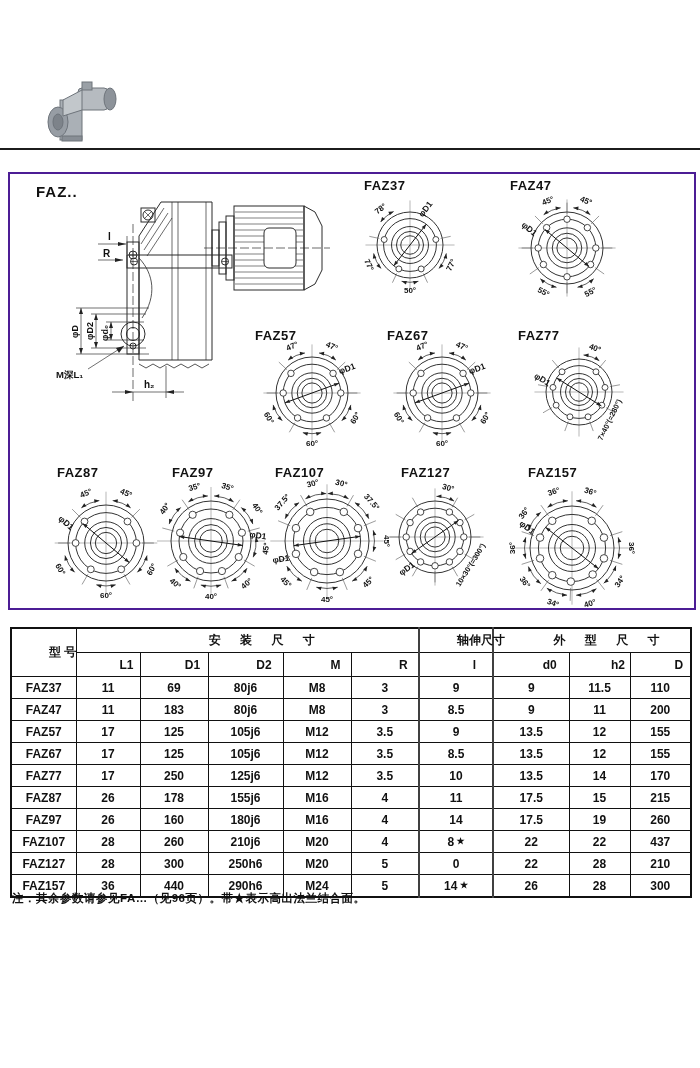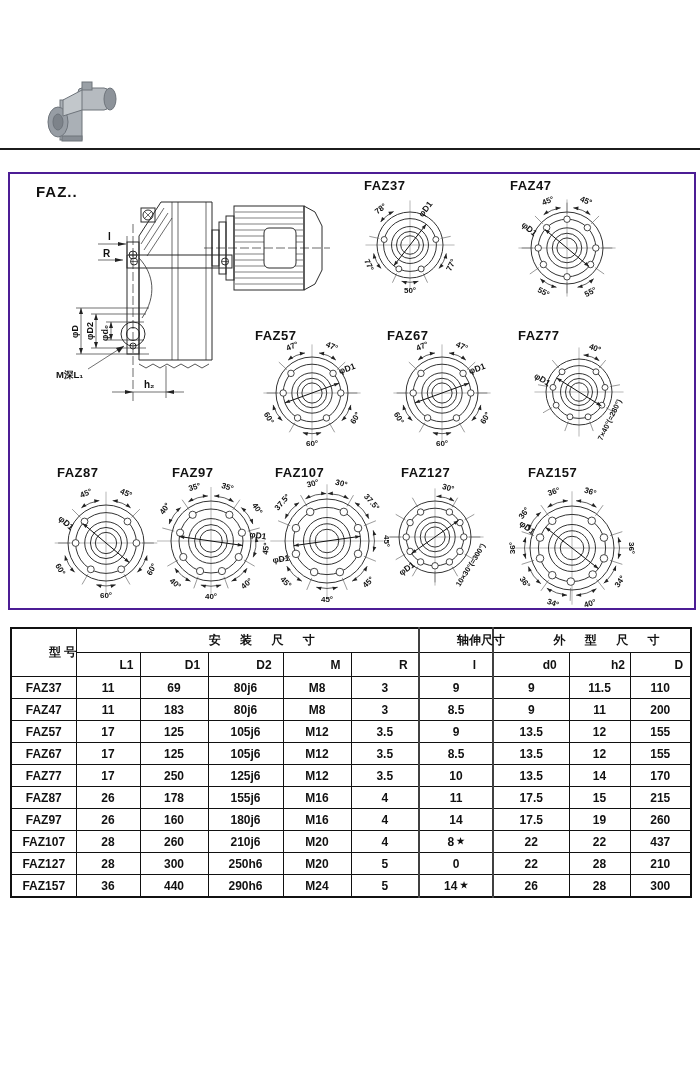--- a/index.html
+++ b/index.html
@@ -812,13 +812,14 @@
           <td>M24</td>
           <td>5</td>
           <td class="sep-l">14<span class="star"> ★</span></td>
           <td class="sep-l">26</td>
           <td>28</td>
           <td>300</td>
         </tr>
       </tbody>
   </table>
 
+  <div class="note">注：其余参数请参见FA…（见96页）。带★表示高出法兰结合面。</div>
 </div>
 
 </body></html>

